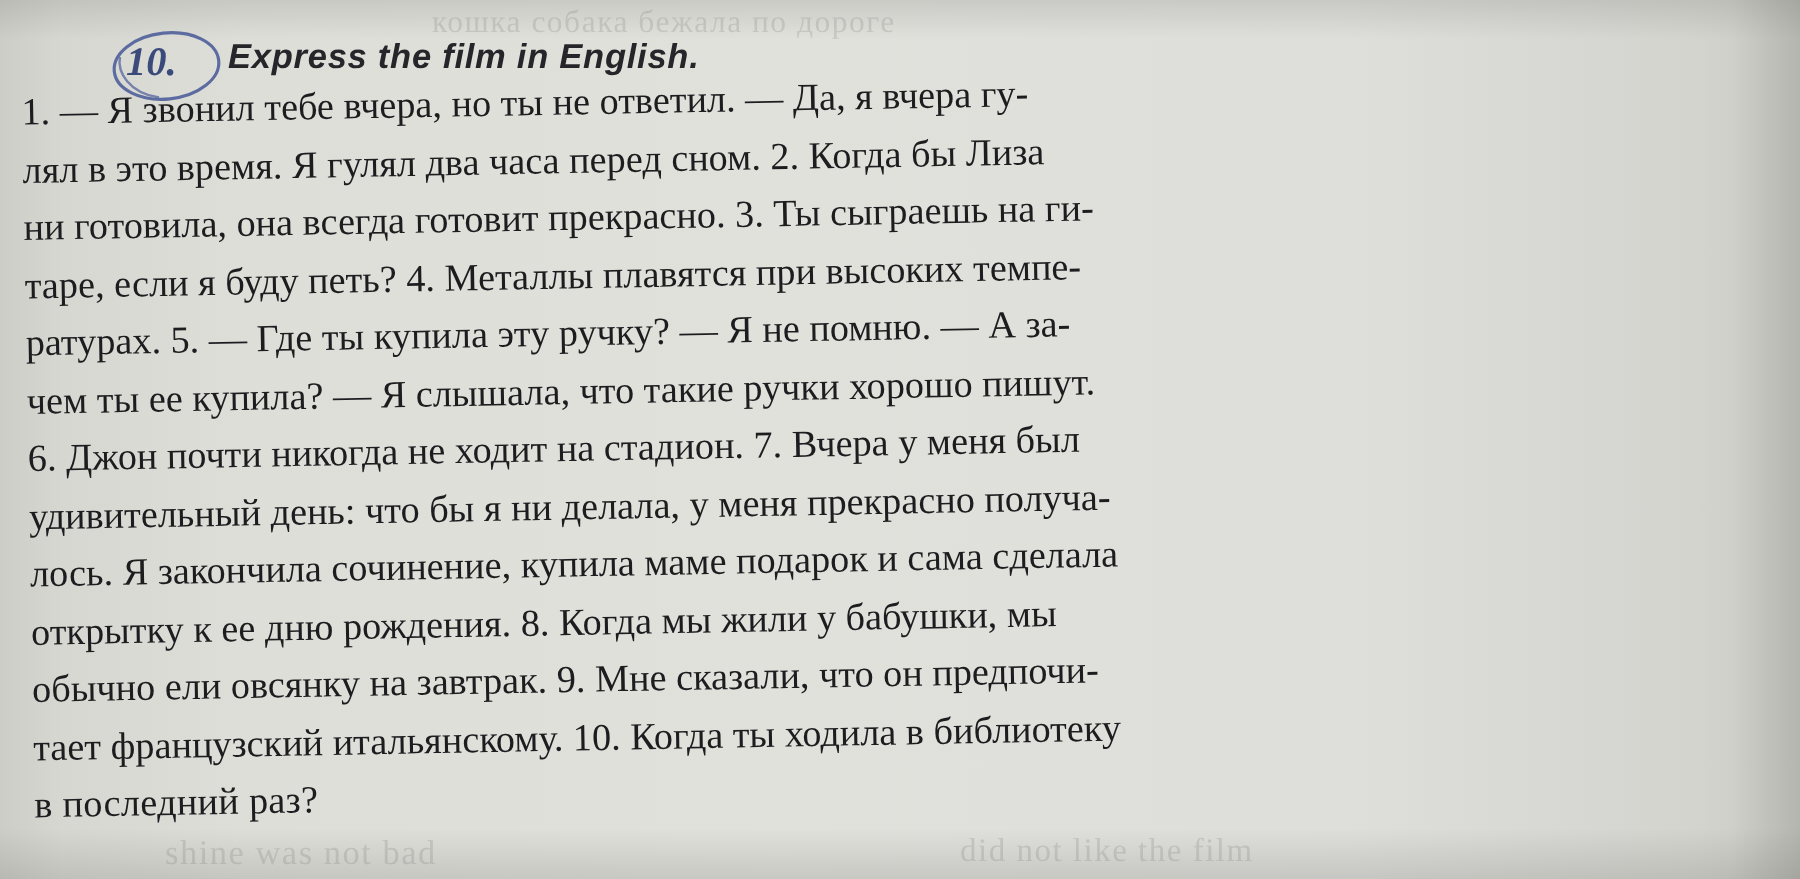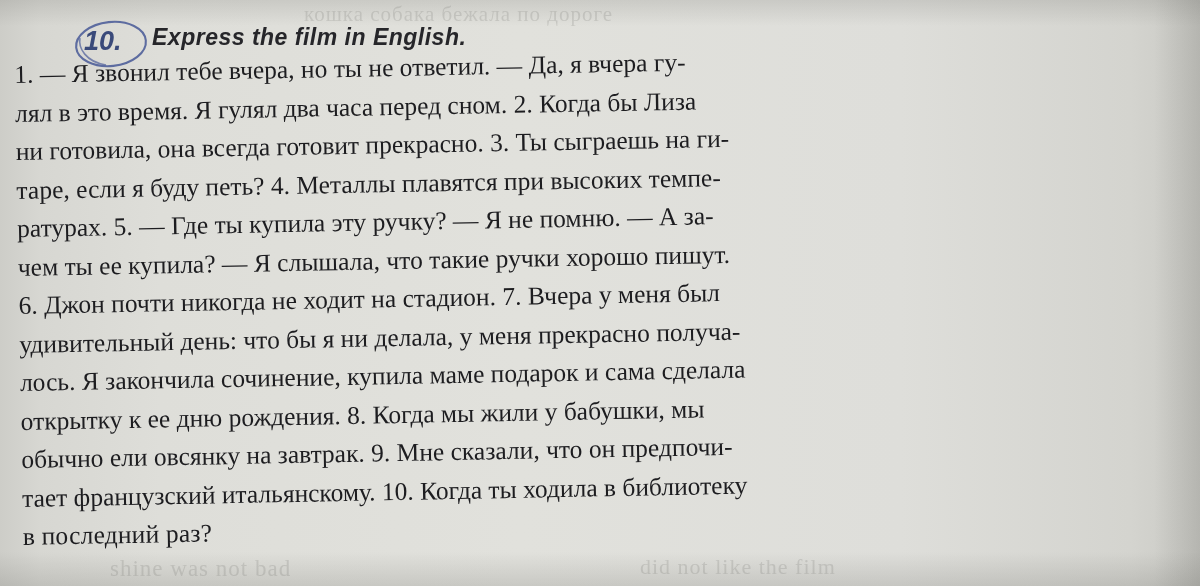--- a/index.html
+++ b/index.html
@@ -35,21 +35,21 @@
   .ghost {
     position: absolute;
     color: rgba(120,120,115,0.22);
     font-family: "Liberation Serif", serif;
     letter-spacing: 1px;
     white-space: nowrap;
     user-select: none;
   }
   .ghost-top {
     top: 2px;
-    left: 304px;
+    left: 288px;
     font-size: 21px;
   }
   .ghost-bottom {
     bottom: 4px;
     left: 110px;
     font-size: 23px;
   }
   .ghost-bottom2 {
     bottom: 6px;
     left: 640px;
@@ -66,21 +66,21 @@
   }
   .ex-circle {
     position: absolute;
     top: 0;
     left: 0;
   }
   .ex-number {
     position: absolute;
     top: 8px;
     left: 12px;
-    font-family: Liberation Sans, sans-serif;
+    font-family: Liberation Serif, serif;
     font-weight: bold;
     font-style: italic;
     font-size: 27px;
     color: #3a4a7a;
   }
 
   .ex-title {
     position: absolute;
     top: 24px;
     left: 152px;

